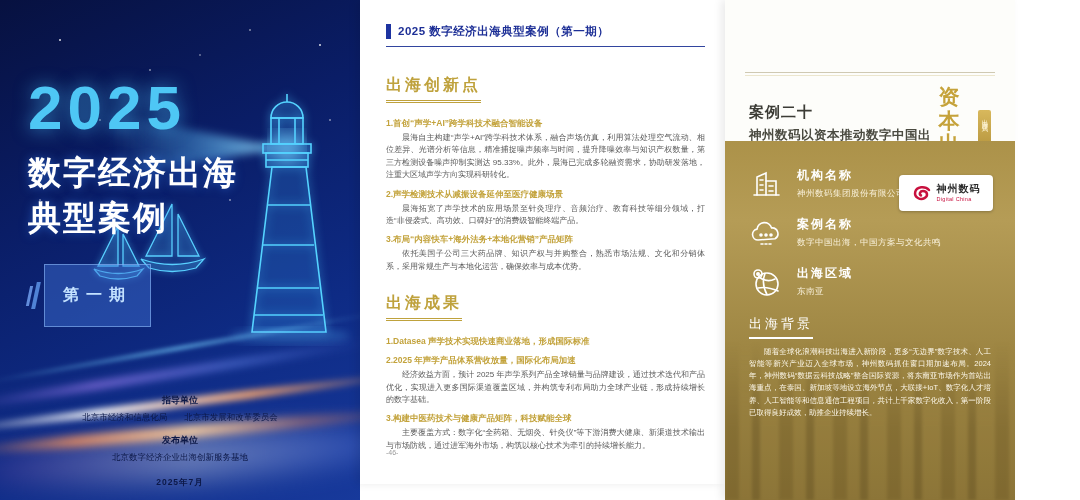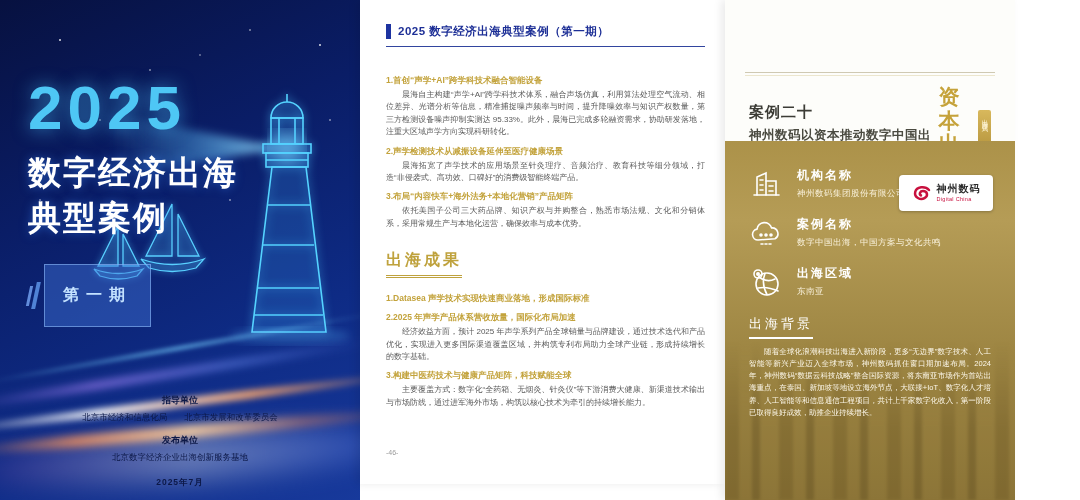--- a/index.html
+++ b/index.html
@@ -171,20 +171,21 @@
   </div>
 </div>
 
 <div class="page-mid">
   <div class="mid-header">
     <div class="hbar"></div>
     <div class="htxt">2025 数字经济出海典型案例（第一期）</div>
   </div>
 
   <div class="sec1">
+    <div class="sec-title">出海创新点</div>
     <div class="item-head">1.首创“声学+AI”跨学科技术融合智能设备</div>
     <div class="item-body">晨海自主构建“声学+AI”跨学科技术体系，融合声场仿真，利用算法处理空气流动、相位差异、光谱分析等信息，精准捕捉噪声频率与时间，提升降噪效率与知识产权数量，第三方检测设备噪声抑制实测达 95.33%。此外，晨海已完成多轮融资需求，协助研发落地，注重大区域声学方向实现科研转化。</div>
     <div class="item-head">2.声学检测技术从减振设备延伸至医疗健康场景</div>
     <div class="item-body">晨海拓宽了声学技术的应用场景至针灸理疗、音频治疗、教育科技等细分领域，打造“非侵袭式、高功效、口碑好”的消费级智能终端产品。</div>
     <div class="item-head">3.布局“内容快车+海外法务+本地化营销”产品矩阵</div>
     <div class="item-body">依托美国子公司三大药品牌、知识产权与并购整合，熟悉市场法规、文化和分销体系，采用常规生产与本地化运营，确保效率与成本优势。</div>
   </div>
 
   <div class="sec2">
     <div class="sec-title">出海成果</div>

